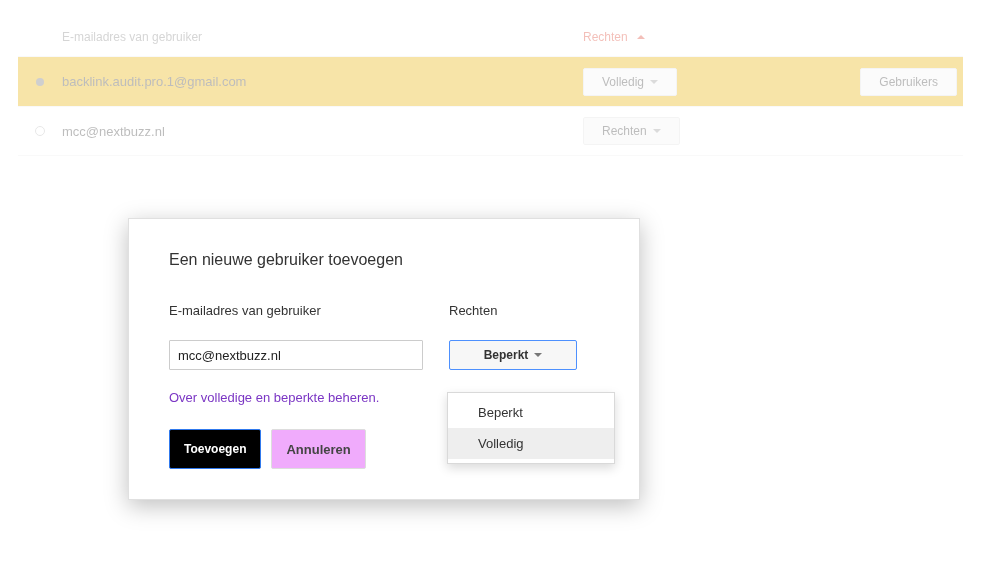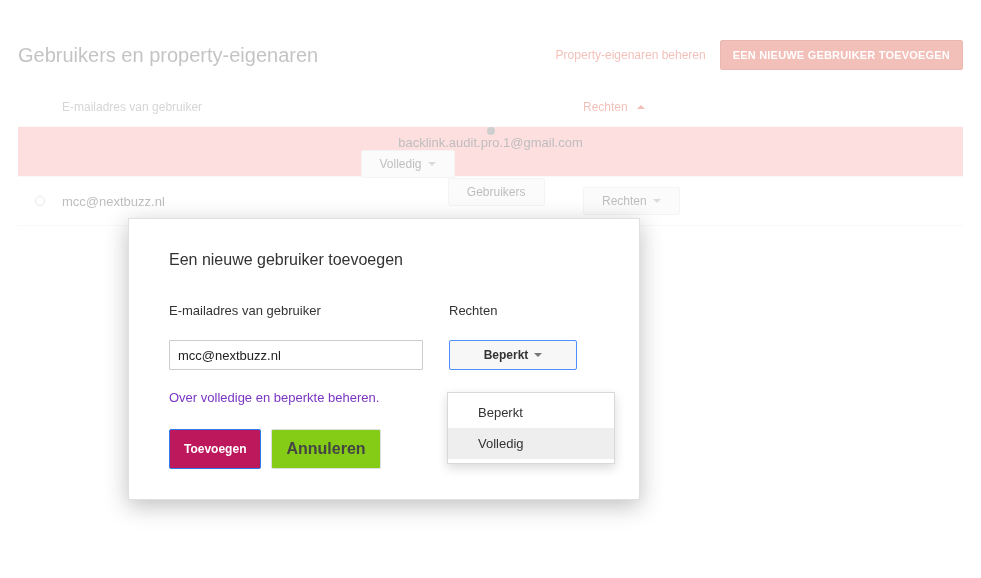--- a/index.html
+++ b/index.html
@@ -41,21 +41,21 @@
     border: 4px solid transparent;
     border-bottom-color: #dd4b39;
     transform: translateY(-2px);
   }
   .perm-header { color: #dd4b39; }
 
   .trow {
     display: flex; align-items: center; height: 50px;
     border-top: 1px solid #eee;
   }
-  .trow.highlight { background: #fca5a5; flex-direction: column; }
+  .trow.highlight { background: #eab308; }
   .trow:last-child { border-bottom: 1px solid #eee; }
   .dot-filled {
     width: 8px; height: 8px; border-radius: 50%; background: #777; margin-left: 18px;
   }
   .dot-empty {
     width: 10px; height: 10px; border-radius: 50%; border: 1px solid #bbb; margin-left: 17px;
   }
   .trow .col-email { color: #444; font-size: 13px; }
 
   .pill-btn {
@@ -111,41 +111,34 @@
     box-shadow: 0 4px 10px rgba(0,0,0,0.15);
     padding: 4px 0;
   }
   .dropdown-item {
     padding: 8px 30px; font-size: 13px; color: #333;
   }
   .dropdown-item.hover { background: #eee; }
 
   .modal-actions { margin-top: 24px; display: flex; gap: 10px; }
   .btn-primary {
-    background: #be185d; color: #fff; font-size: 12px; font-weight: bold;
+    background: #000000; color: #fff; font-size: 12px; font-weight: bold;
     border: 1px solid #3079ed; border-radius: 2px;
     padding: 12px 14px;
   }
   .btn-secondary {
-    background: #84cc16; color: #444; font-size: 16px; font-weight: bold;
+    background: #f0abfc; color: #444; font-size: 13px; font-weight: bold;
     border: 1px solid #ddd; border-radius: 2px;
     padding: 8px 14px;
   }
 </style>
 </head>
 <body>
 
 <div class="backdrop">
-  <div class="page-header">
-    <div class="page-title">Gebruikers en property-eigenaren</div>
-    <div class="header-actions">
-      <a class="link-red">Property-eigenaren beheren</a>
-      <div class="btn-red">EEN NIEUWE GEBRUIKER TOEVOEGEN</div>
-    </div>
-  </div>
 
   <div class="table">
     <div class="thead">
       <div class="col-indicator"></div>
       <div class="col-email">E-mailadres van gebruiker</div>
       <div class="col-perm perm-header">
         <span>Rechten</span>
         <span class="sort-asc"></span>
       </div>
       <div class="col-action"></div>

